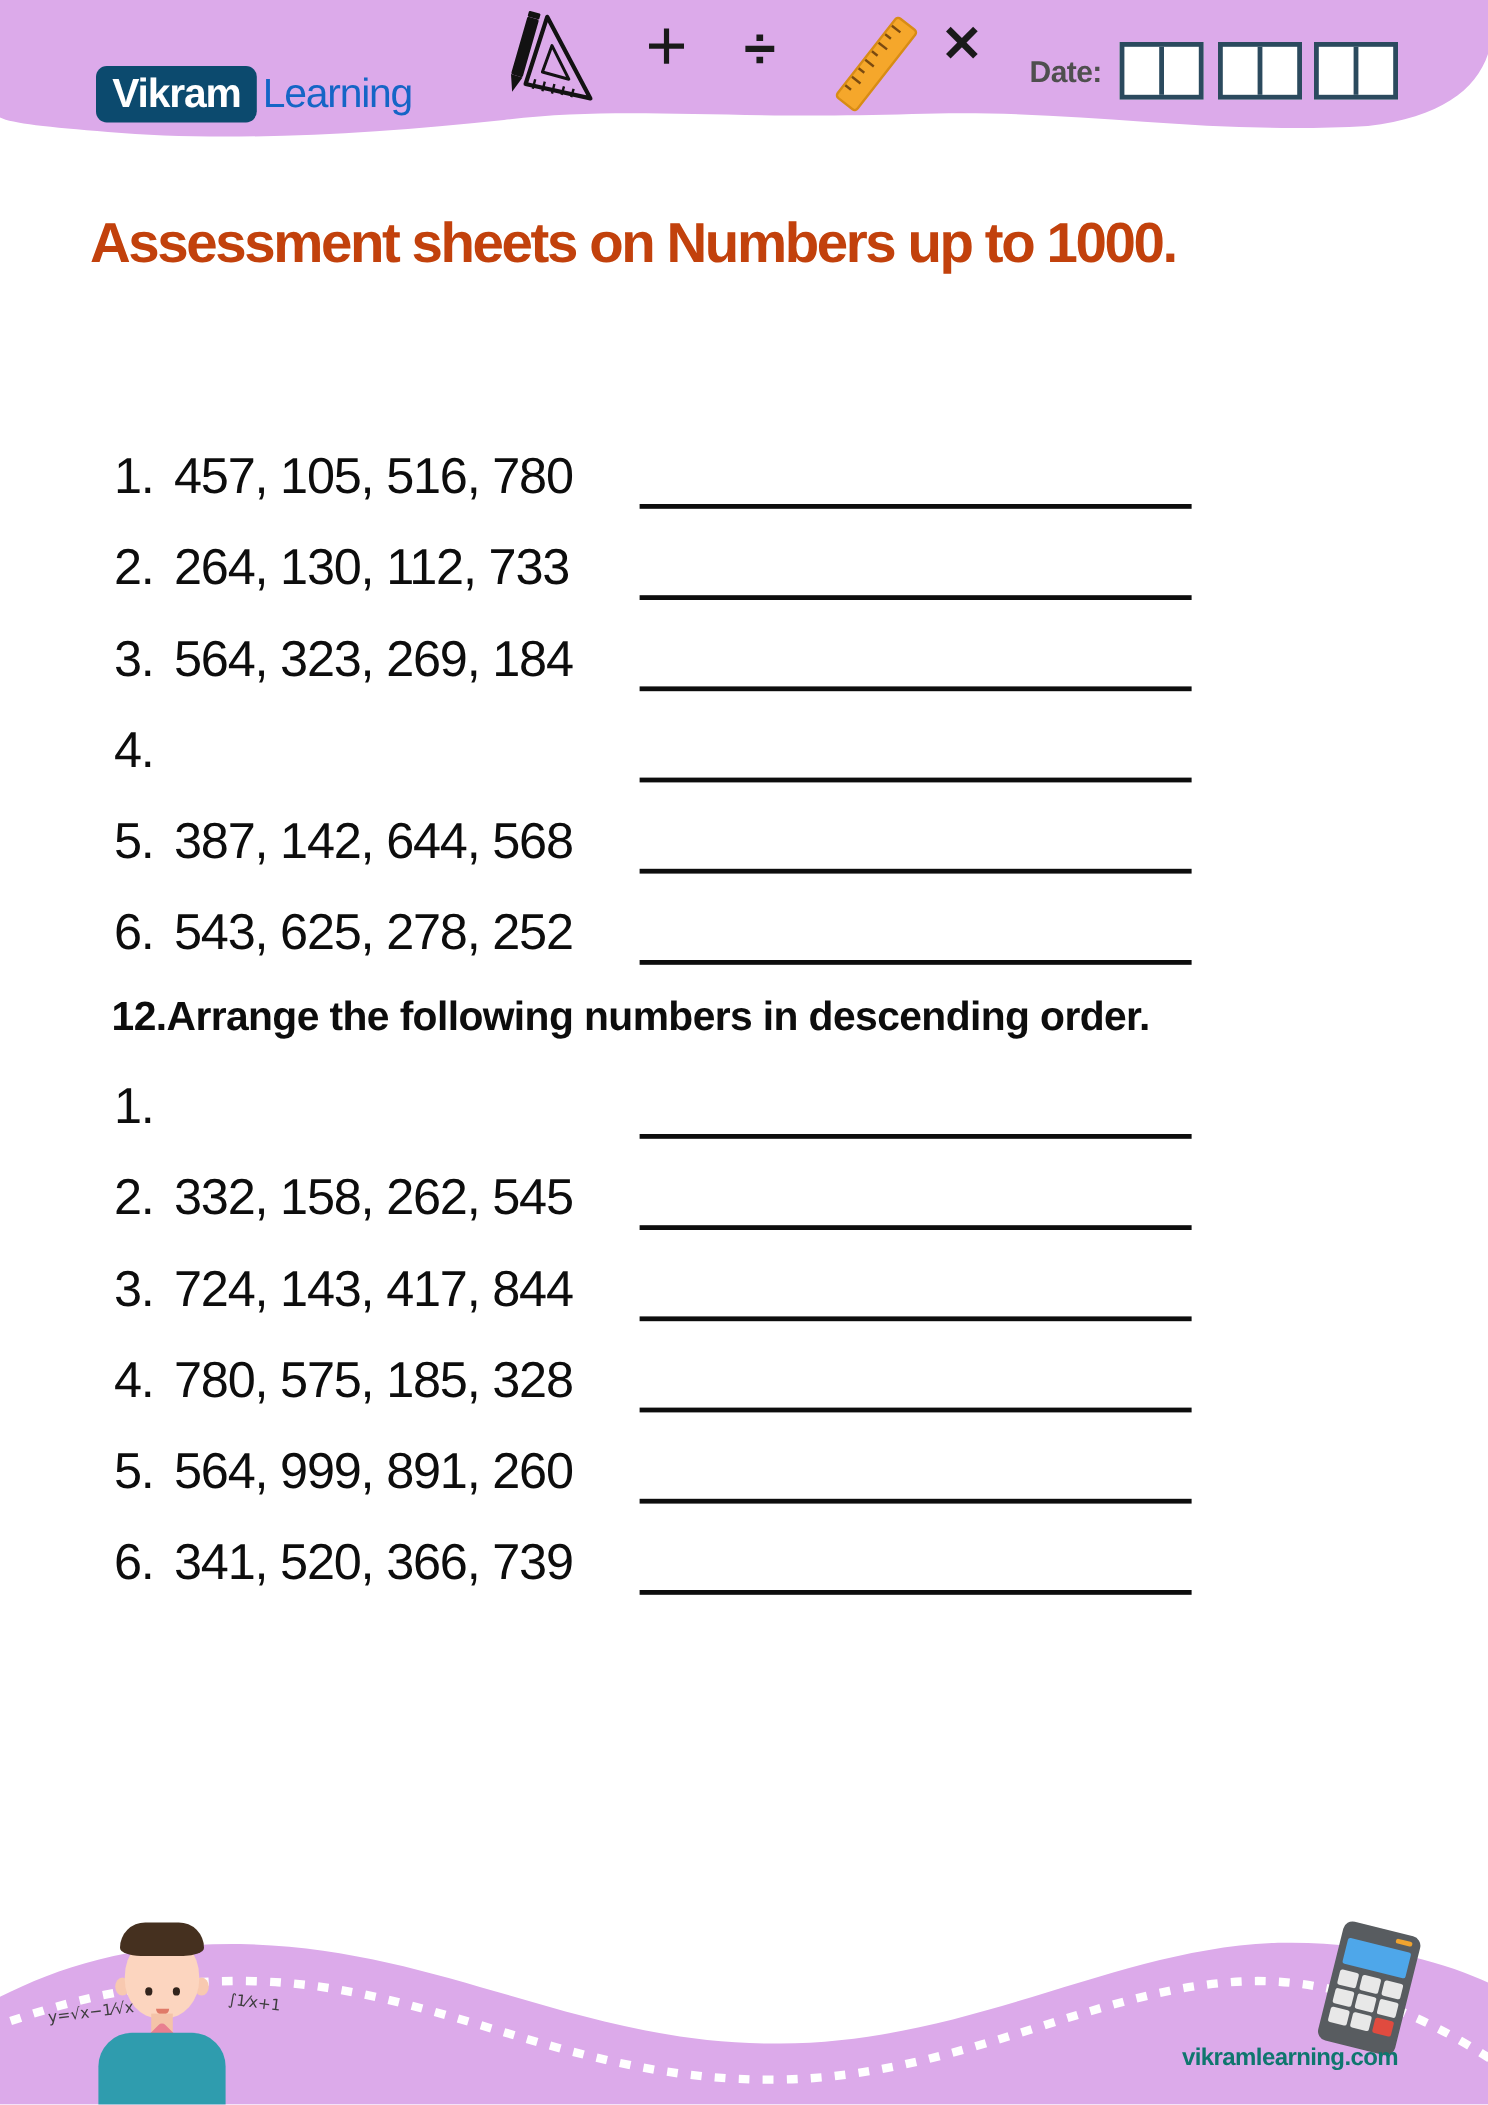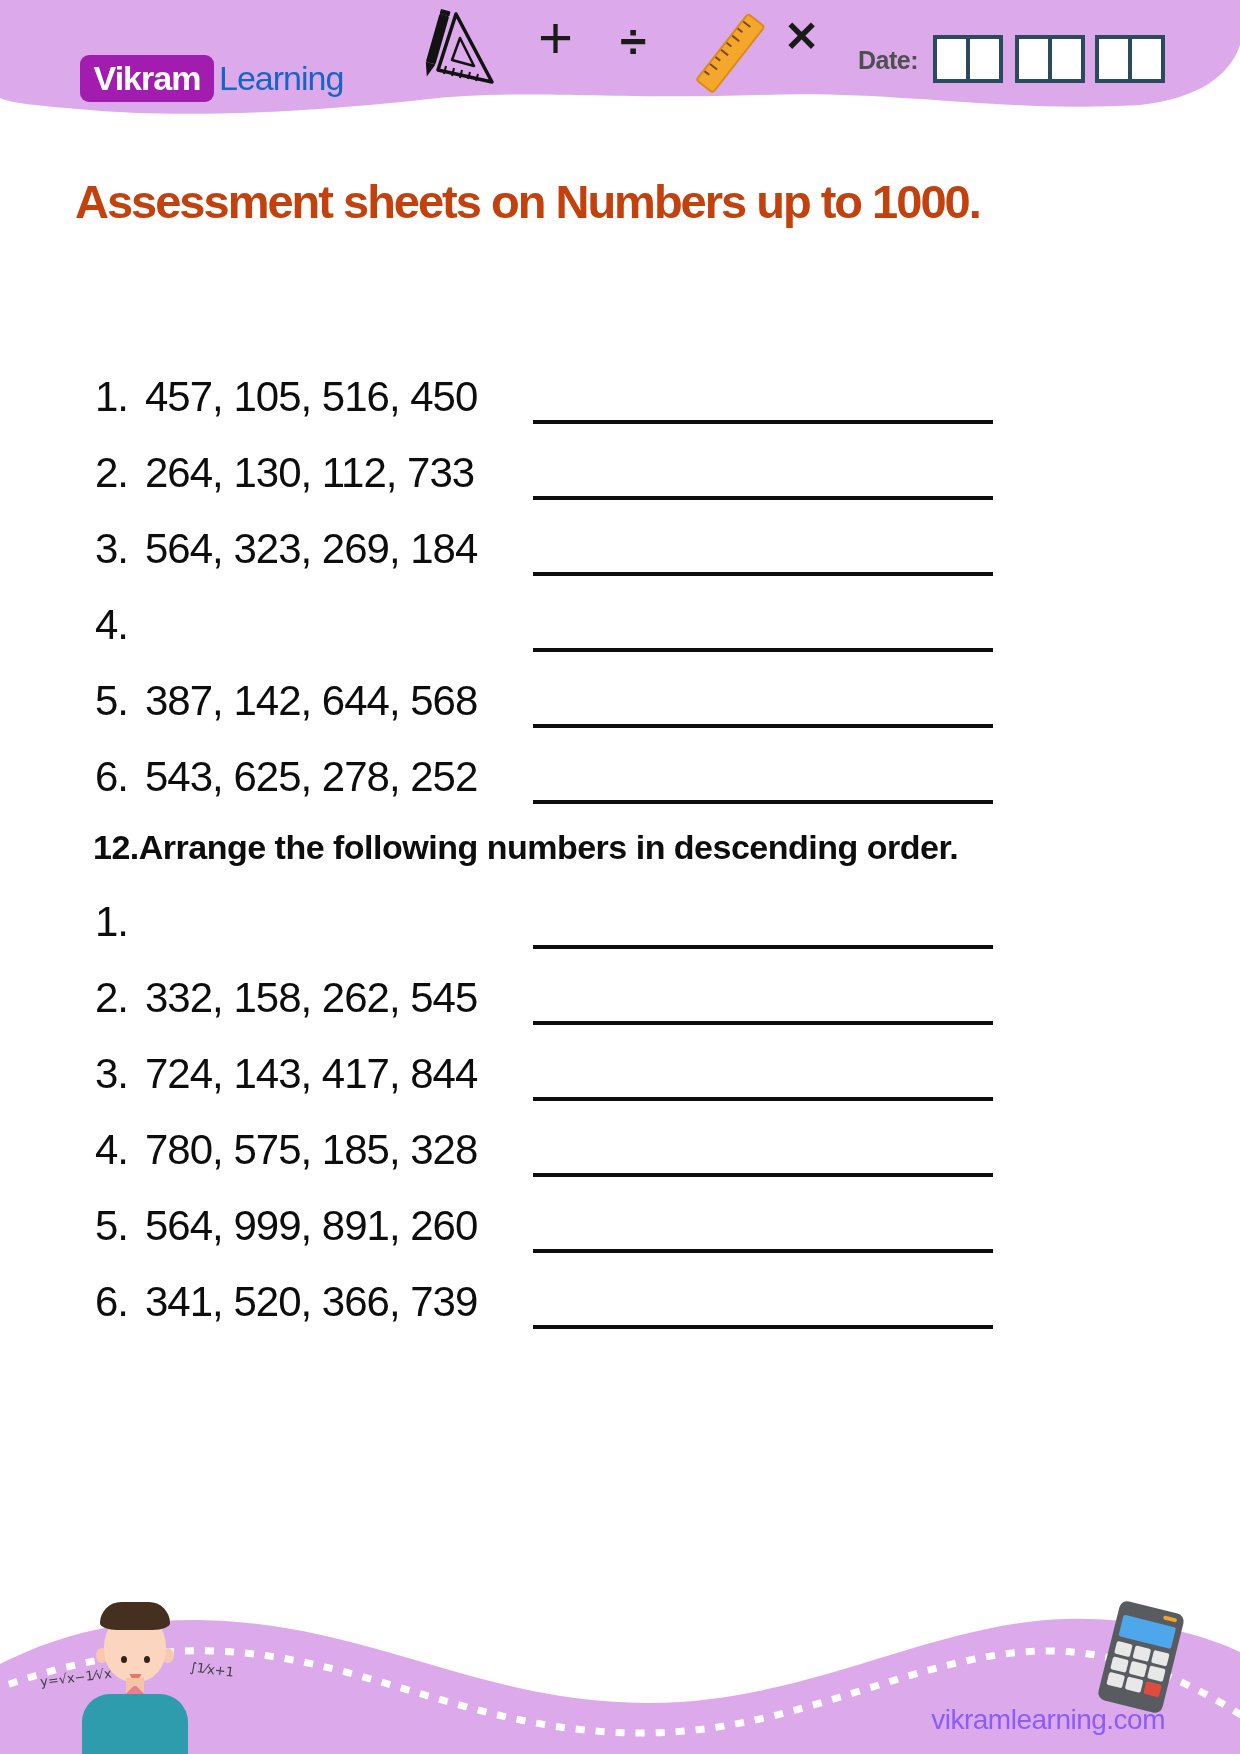--- a/index.html
+++ b/index.html
@@ -7,21 +7,21 @@
   body { font-family:"Liberation Sans", sans-serif; }
   #page {
     position:relative; width:1240px; height:1754px;
     background:#ffffff; overflow:hidden; margin:0 auto;
   }
   
   .header-wave { position:absolute; top:0; left:0; z-index:1; }
   .header-item { position:absolute; z-index:2; }
   .logo-box {
     left:80px; top:55px; width:134px; height:47px;
-    background:#a21caf; border-radius:9px;
+    background:#0c4a6e; border-radius:9px;
     display:flex; align-items:center; justify-content:center;
     color:#ffffff; font-weight:bold; font-size:34px; letter-spacing:-1px;
   }
   .logo-word {
     left:219px; top:55px; height:47px; display:flex; align-items:center;
     color:#1565c6; font-weight:normal; font-size:34px; letter-spacing:-1px;
   }
   .glyph-icon { color:#1a1a1a; line-height:1; }
   .icon-plus     { left:538px; top:8px;  font-size:60px; font-weight:300; }
   .icon-divide   { left:620px; top:18px; font-size:48px; font-weight:600; }
@@ -93,21 +93,21 @@
     padding:6px; }
   .calc-accent { position:absolute; right:7px; top:5px; width:14px; height:4px;
     background:#f0a32f; border-radius:2px; }
   .calc-screen { margin-top:8px; width:54px; height:22px; background:#4ea7ea;
     border-radius:2px; }
   .calc-keys { margin-top:5px; display:grid; grid-template-columns:repeat(3,1fr);
     gap:3px; }
   .calc-key { height:13px; background:#e8e8e8; border-radius:2px; }
   .calc-key.red { background:#e04b3f; }
   .site-text { position:absolute; right:75px; top:1704px; z-index:3;
-    font-size:28px; font-weight:normal; color:#8b5cf6; letter-spacing:-0.5px; }
+    font-size:20px; font-weight:bold; color:#0f766e; letter-spacing:-0.5px; }
 </style>
 </head>
 <body>
 
 <div id="page">
 
   <svg class="header-wave" width="1240" height="132" viewBox="0 0 1240 132">
     <path d="M0,0 H1240 V45 C1230,75 1200,98 1140,105 C1000,113 900,90 760,95
              C600,100 520,88 420,100 C300,113 180,118 90,110 C40,106 10,103 0,98 Z" fill="#dcaaea"></path>
   </svg>
@@ -171,21 +171,21 @@
   <div class="header-item date-pair dp3">
     <div class="date-box"></div>
     <div class="date-box"></div>
   </div>
 
   <div class="page-title">Assessment sheets on Numbers up to 1000.</div>
 
 
   <div class="q-row" style="top:374px">
     <span class="q-num">1.</span>
-    <span class="q-values">457, 105, 516, 450</span>
+    <span class="q-values">457, 105, 516, 780</span>
     <div class="answer-line"></div>
   </div>
   <div class="q-row" style="top:450px">
     <span class="q-num">2.</span>
     <span class="q-values">264, 130, 112, 733</span>
     <div class="answer-line"></div>
   </div>
   <div class="q-row" style="top:526px">
     <span class="q-num">3.</span>
     <span class="q-values">564, 323, 269, 184</span>

